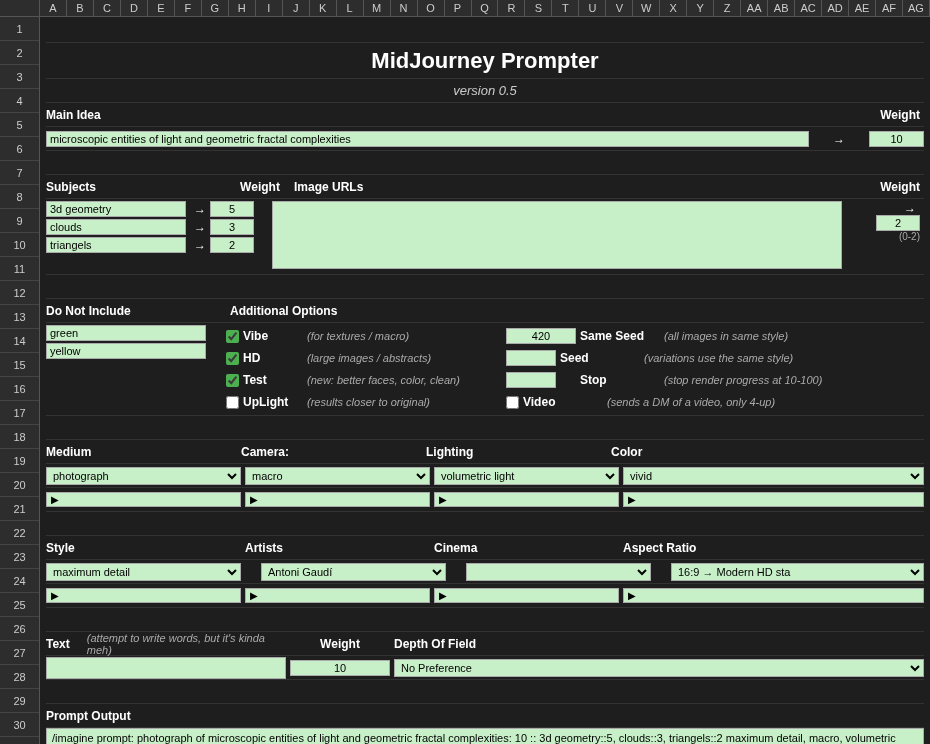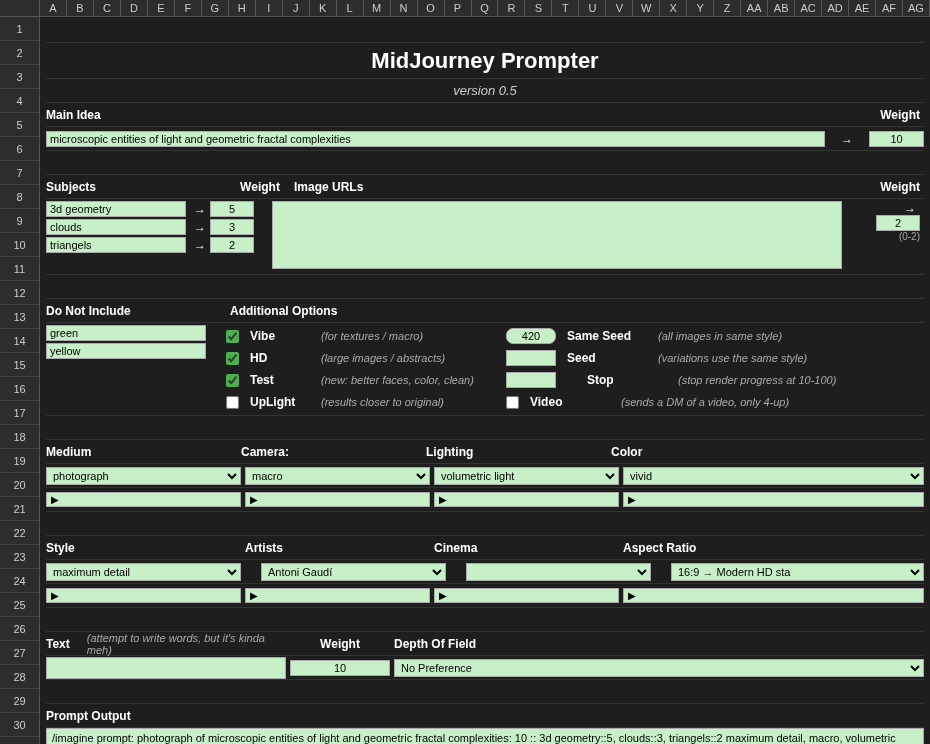--- a/index.html
+++ b/index.html
@@ -209,21 +209,21 @@
       font-size: 11px;
       padding: 1px 3px;
       width: 100%;
       height: 52px;
     }
 
     
     .cb-row {
       display: flex;
       align-items: center;
-      gap: 11px;
+      gap: 4px;
       height: 22px;
     }
     .cb-label {
       font-weight: bold;
       color: #fff;
       font-size: 12px;
       min-width: 60px;
     }
     .cb-note {
       color: #aaa;
@@ -320,21 +320,21 @@
 
         <div class="hrow" style="justify-content:center; height:24px;">
           <span class="app-version">version 0.5</span>
         </div>
 
         <div class="hrow" style="height:22px;">
           <span class="label-bold" style="flex:1;">Main Idea</span>
           <span class="label-bold" style="min-width:60px; text-align:right; padding-right:4px;">Weight</span>
         </div>
 
-        <div class="hrow" style="height:24px; gap:12px;">
+        <div class="hrow" style="height:24px; gap:20px;">
           <input class="input-green" style="flex: 1 1 0%;" value="microscopic entities of light and geometric fractal complexities">
           <span class="arrow">→</span>
           <input class="input-weight" value="10" style="width: 55px;">
         </div>
 
         <div class="hrow" style="height:22px;"></div>
 
         <div class="hrow" style="height:22px; gap:4px;">
           <div style="width:180px;">
             <span class="label-bold">Subjects</span>
@@ -420,21 +420,21 @@
             </div>
             <div class="cb-row">
               <input type="checkbox" class="cb-green" style="">
               <span class="cb-label">UpLight</span>
               <span class="cb-note">(results closer to original)</span>
             </div>
           </div>
 
           <div style="flex:1; display:flex; flex-direction:column; gap:0; padding:2px 0;">
             <div class="cb-row">
-              <input class="seed-value" value="420" style="width: 50px; border-radius: 7px;">
+              <input class="seed-value" value="420" style="width: 70px;">
               <span class="cb-label" style="min-width:80px;">Same Seed</span>
               <span class="cb-note">(all images in same style)</span>
             </div>
             <div class="cb-row">
               <input class="seed-value" value="" style="width: 50px;">
               <span class="cb-label" style="min-width:80px;">Seed</span>
               <span class="cb-note">(variations use the same style)</span>
             </div>
             <div class="cb-row">
               <input class="seed-value" value="" style="width: 50px;">

